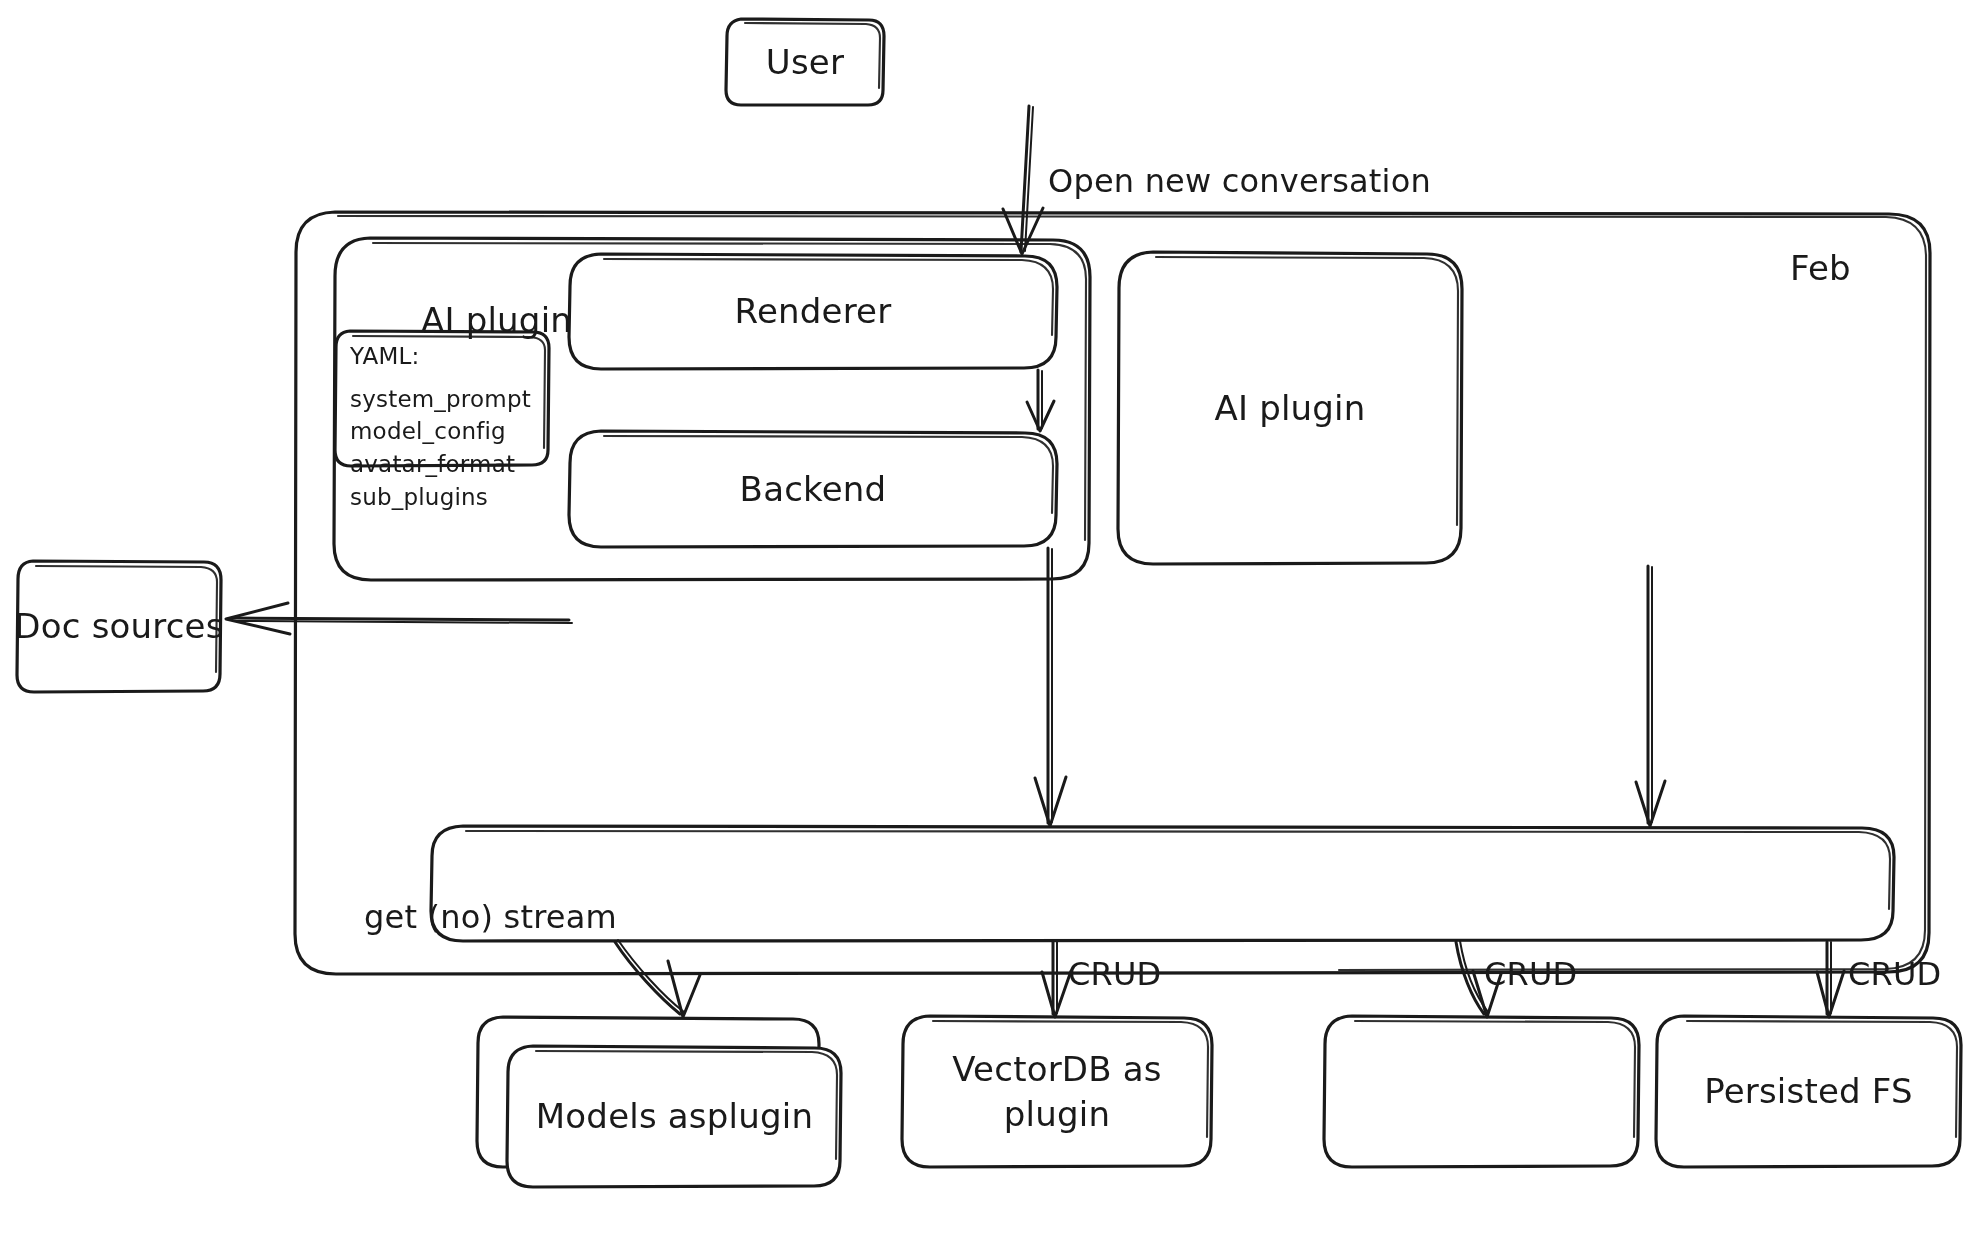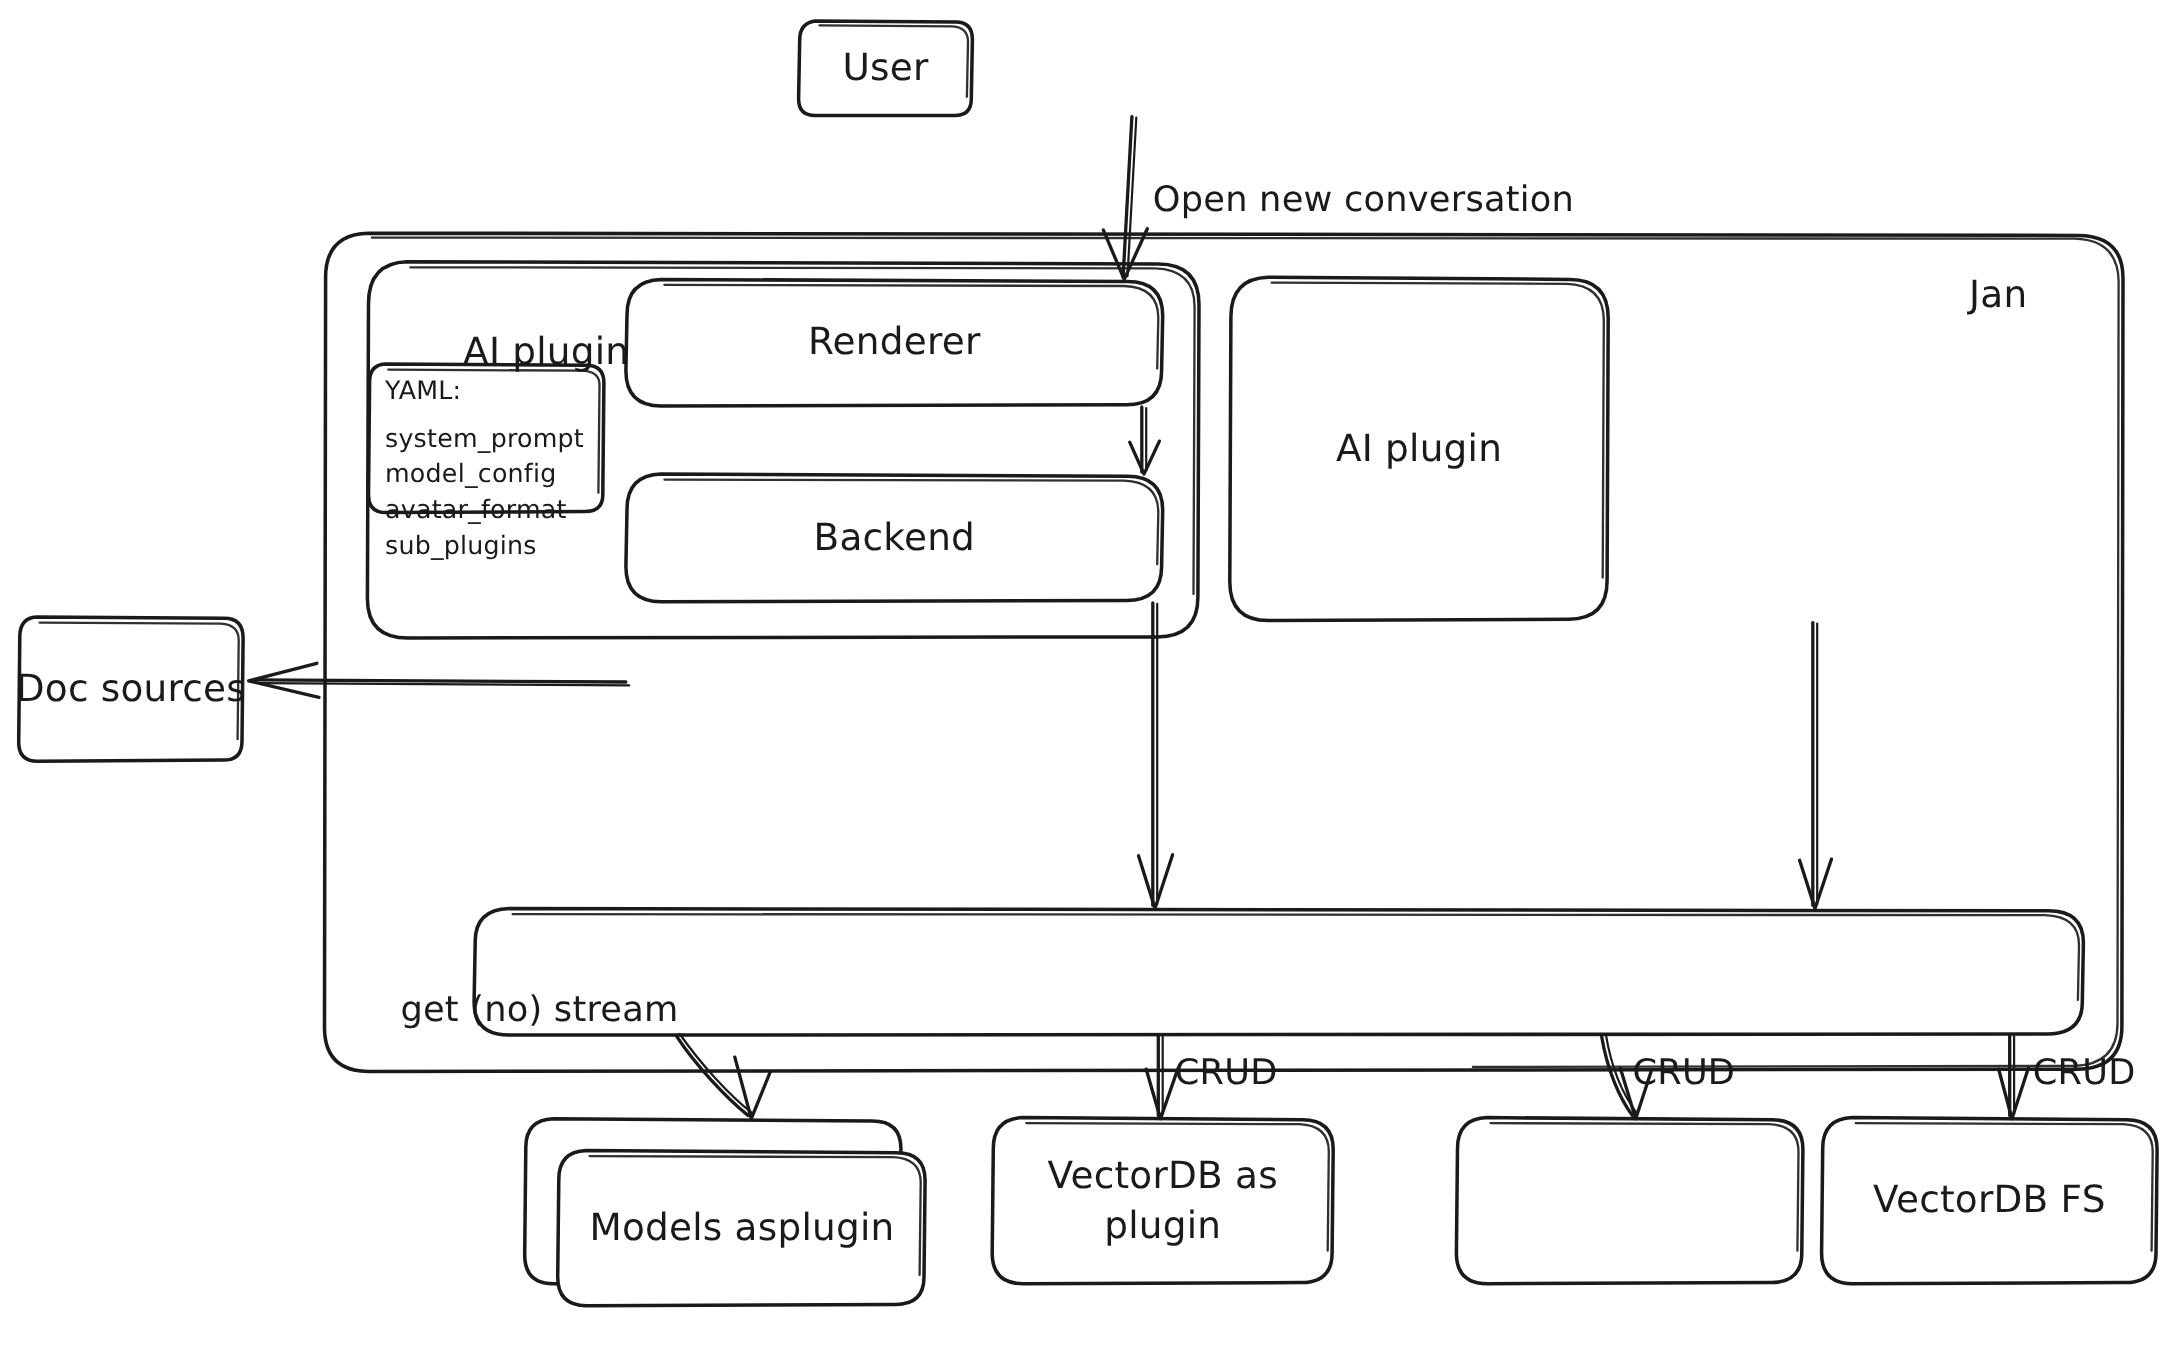--- a/index.html
+++ b/index.html
@@ -183,21 +183,21 @@
 
     <g>
       <path class="ln" d="M1827,942 L1827,1014"></path>
       <path class="ln-t" d="M1831,942 L1831,1013"></path>
       <path class="ln" d="M1817,972 L1829,1017 L1844,971"></path>
     </g>
   </svg>
 
   <div class="node-label ctr" style="left:726px; top:19px; width:158px; height:87px;">User</div>
 
-  <div class="group-label" style="left:1790px; top:248px;">Jan</div>
+  <div class="group-label" style="left:1790px; top:248px;">Feb</div>
 
   <div class="group-label" style="left:421px; top:300px;">AI plugin</div>
 
   <div style="position:absolute; left:350px; top:340px; width:196px;">
     <div class="yaml-text" style="position:static;">YAML:</div>
     <div class="yaml-text" style="position:static; margin-top:10px;">system_prompt</div>
     <div class="yaml-text" style="position:static;">model_config</div>
     <div class="yaml-text" style="position:static;">avatar_format</div>
     <div class="yaml-text" style="position:static;">sub_plugins</div>
   </div>
@@ -215,21 +215,21 @@
     <span>Models as</span>
     <span>plugin</span>
   </div>
 
   <div class="node-label ctr" style="left:902px; top:1016px; width:310px; height:151px; flex-direction:column;">
     <span>VectorDB as</span>
     <span>plugin</span>
   </div>
 
 
-  <div class="node-label ctr" style="left:1656px; top:1016px; width:305px; height:151px;">VectorDB FS</div>
+  <div class="node-label ctr" style="left:1656px; top:1016px; width:305px; height:151px;">Persisted FS</div>
 
   <div style="position:absolute; left:1048px; top:160px;">
     <div class="edge-label" style="position:static;">Open new conversation</div>
   </div>
 
   <div class="edge-label" style="left:364px; top:896px;">get (no) stream</div>
 
   <div class="edge-label" style="left:1068px; top:953px;">CRUD</div>
 
   <div class="edge-label" style="left:1484px; top:953px;">CRUD</div>

